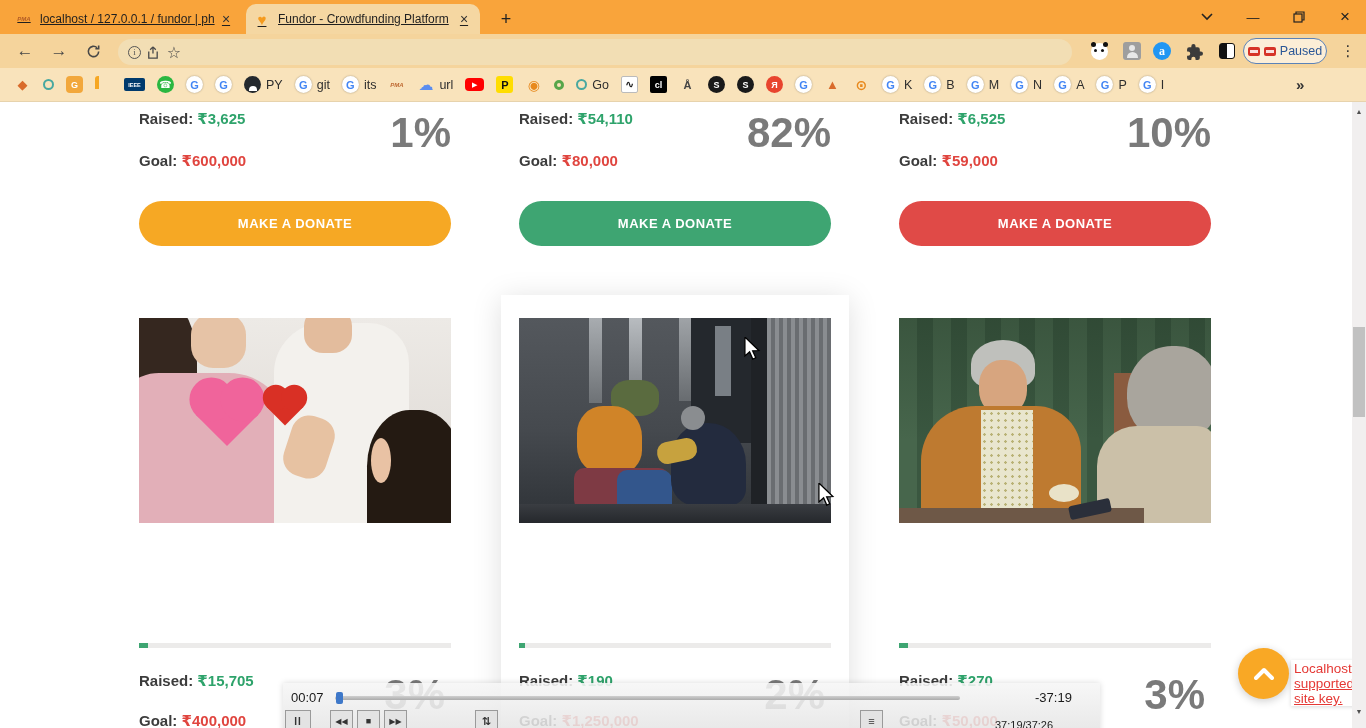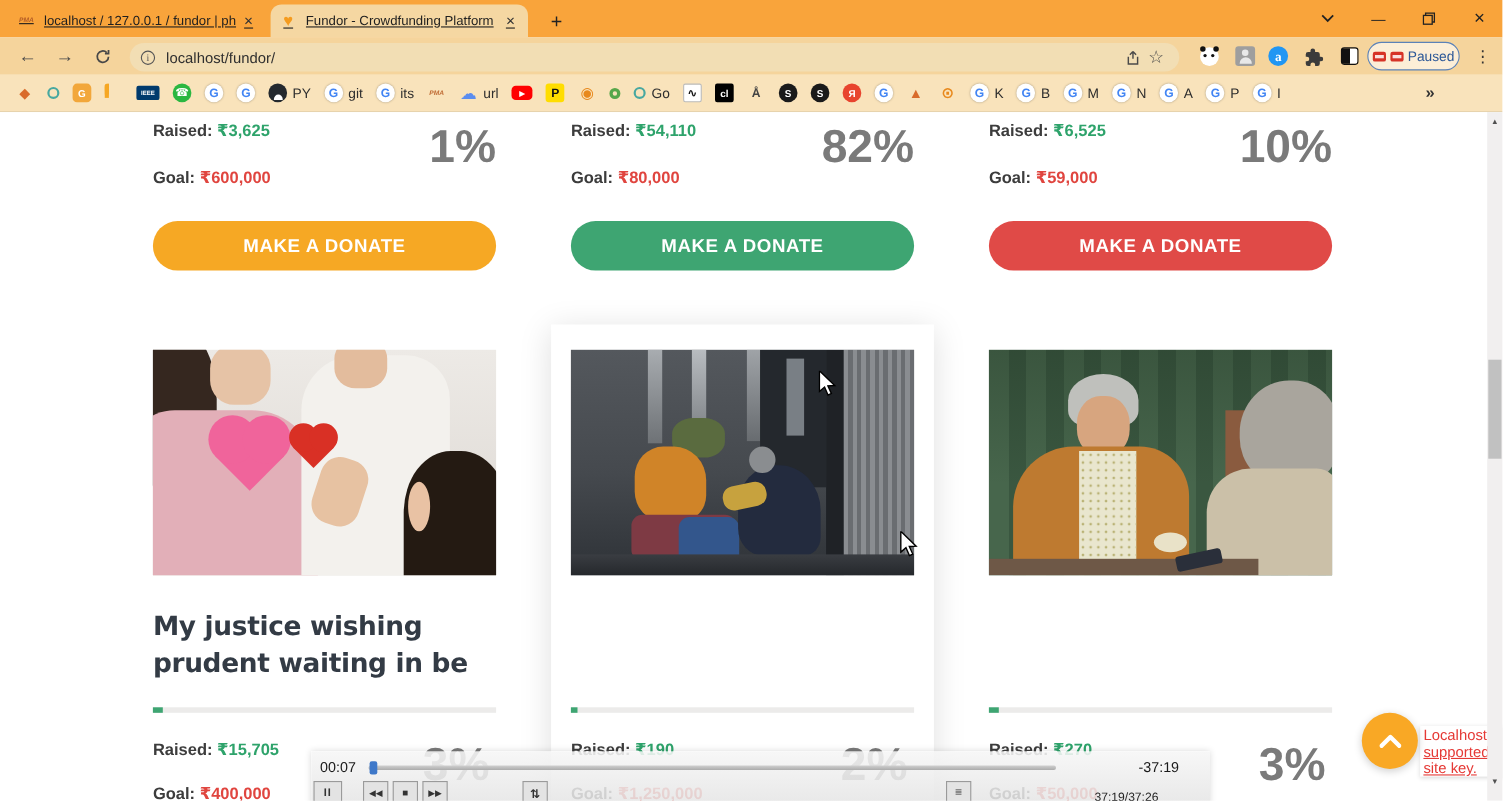--- a/index.html
+++ b/index.html
@@ -102,21 +102,21 @@
   .page { position:absolute; left:0; top:102px; width:1352px; height:626px; background:#fff; overflow:hidden; }
   .col { position:absolute; width:312px; }
   .c0 { left:139px; } .c1 { left:519px; } .c2 { left:899px; }
 
   .stat { position:absolute; font-size:15px; font-weight:700; color:#3C3C3C; white-space:nowrap; }
   .stat .val-raised { color:#2EA36B; }
   .stat .val-goal { color:#E0453F; }
   .pct-big { position:absolute; font-size:42px; font-weight:700; color:#7A7A7A; line-height:1; z-index:1; }
 
   .donate-btn { position:absolute; top:99px; width:312px; height:45px; border:none; border-radius:23px;
-                color:#fff; font-size:17px; font-weight:700; letter-spacing:.5px;
+                color:#fff; font-size:13px; font-weight:700; letter-spacing:.5px;
                 font-family:"Liberation Sans",sans-serif; cursor:pointer; }
   .btn-orange { background:#F6A824; } .btn-green { background:#3EA572; } .btn-red { background:#E04A47; }
 
   .card2-panel { position:absolute; left:501px; top:193px; width:348px; height:433px; background:#fff;
                  box-shadow:0 4px 28px rgba(0,0,0,.13); }
 
   .cardcol { position:absolute; top:216px; width:312px; height:410px; }
   .cardimg { position:absolute; top:0; left:0; width:312px; height:205px; overflow:hidden; }
   .cardtitle { position:absolute; top:234px; left:0; width:312px; font-family:"DejaVu Sans",sans-serif;
                font-size:24px; line-height:34px; font-weight:700; color:#333B45; letter-spacing:-.3px; }
@@ -243,21 +243,20 @@
   <div class="navbtn" style="left:12px">←</div>
   <div class="navbtn" style="left:46px">→</div>
   <div class="navbtn" style="left:80px">
     <svg width="15" height="15" viewBox="0 0 16 16">
         <path d="M13.5 8a5.5 5.5 0 1 1-1.7-4" fill="none" stroke="#484848" stroke-width="1.7"></path>
         <polyline points="13.5,1.5 13.5,5 10,5" fill="none" stroke="#484848" stroke-width="1.7"></polyline>
       </svg>
   </div>
   <div class="addr">
     <span class="info-circle">i</span>
-    <span class="url">localhost/fundor/</span>
     <span class="addr-ic">
       <svg width="15" height="15" viewBox="0 0 16 16">
           <path d="M4 7v7h9V7" fill="none" stroke="#4a4a4a" stroke-width="1.4"></path>
           <path d="M8.5 9V2M8.5 2 5.5 5M8.5 2l3 3" fill="none" stroke="#4a4a4a" stroke-width="1.4"></path>
         </svg>
     </span>
     <span class="addr-ic" style="font-size:16px">☆</span>
   </div>
   <div class="ext" style="left:1088px">
       <span class="ic-panda">
@@ -489,21 +488,20 @@
         <div class="f-sweater"></div>
         <div class="f-skin-l"></div>
       <div class="f-shirt"></div>
         <div class="f-neck"></div>
         <div class="f-arm"></div>
       <div class="heart f-heart-pink"></div>
         <div class="heart f-heart-red"></div>
       <div class="f-child-hair"></div>
         <div class="f-child-face"></div>
     </div>
-    <div class="cardtitle">My justice wishing prudent waiting in be</div>
     <div class="progress">
         <div class="fill" style="width: 3%;"></div>
       </div>
     <div class="stat card-raised"><span>Raised:</span>&nbsp;<span class="val-raised">₹15,705</span></div>
     <div class="pct-big card-pct">3%</div>
     <div class="stat card-goal"><span>Goal:</span>&nbsp;<span class="val-goal">₹400,000</span></div>
   </div>
 
   <div class="cardcol c1 col">
     <div class="cardimg img-night" title="homeless-man-with-belongings-at-night">

